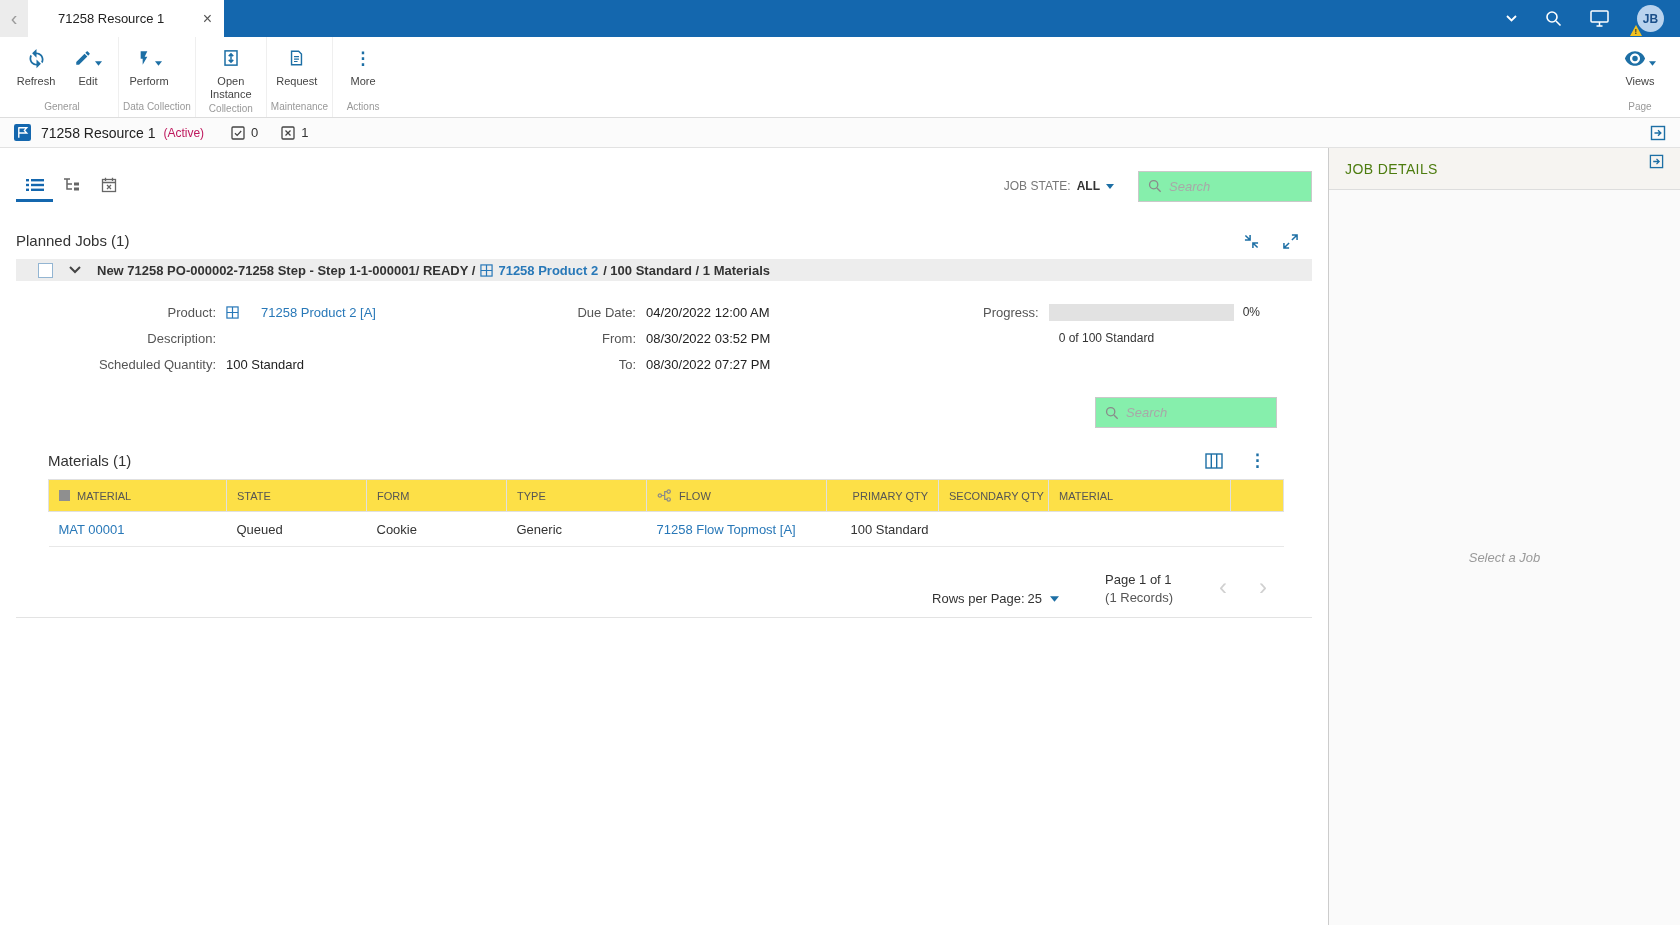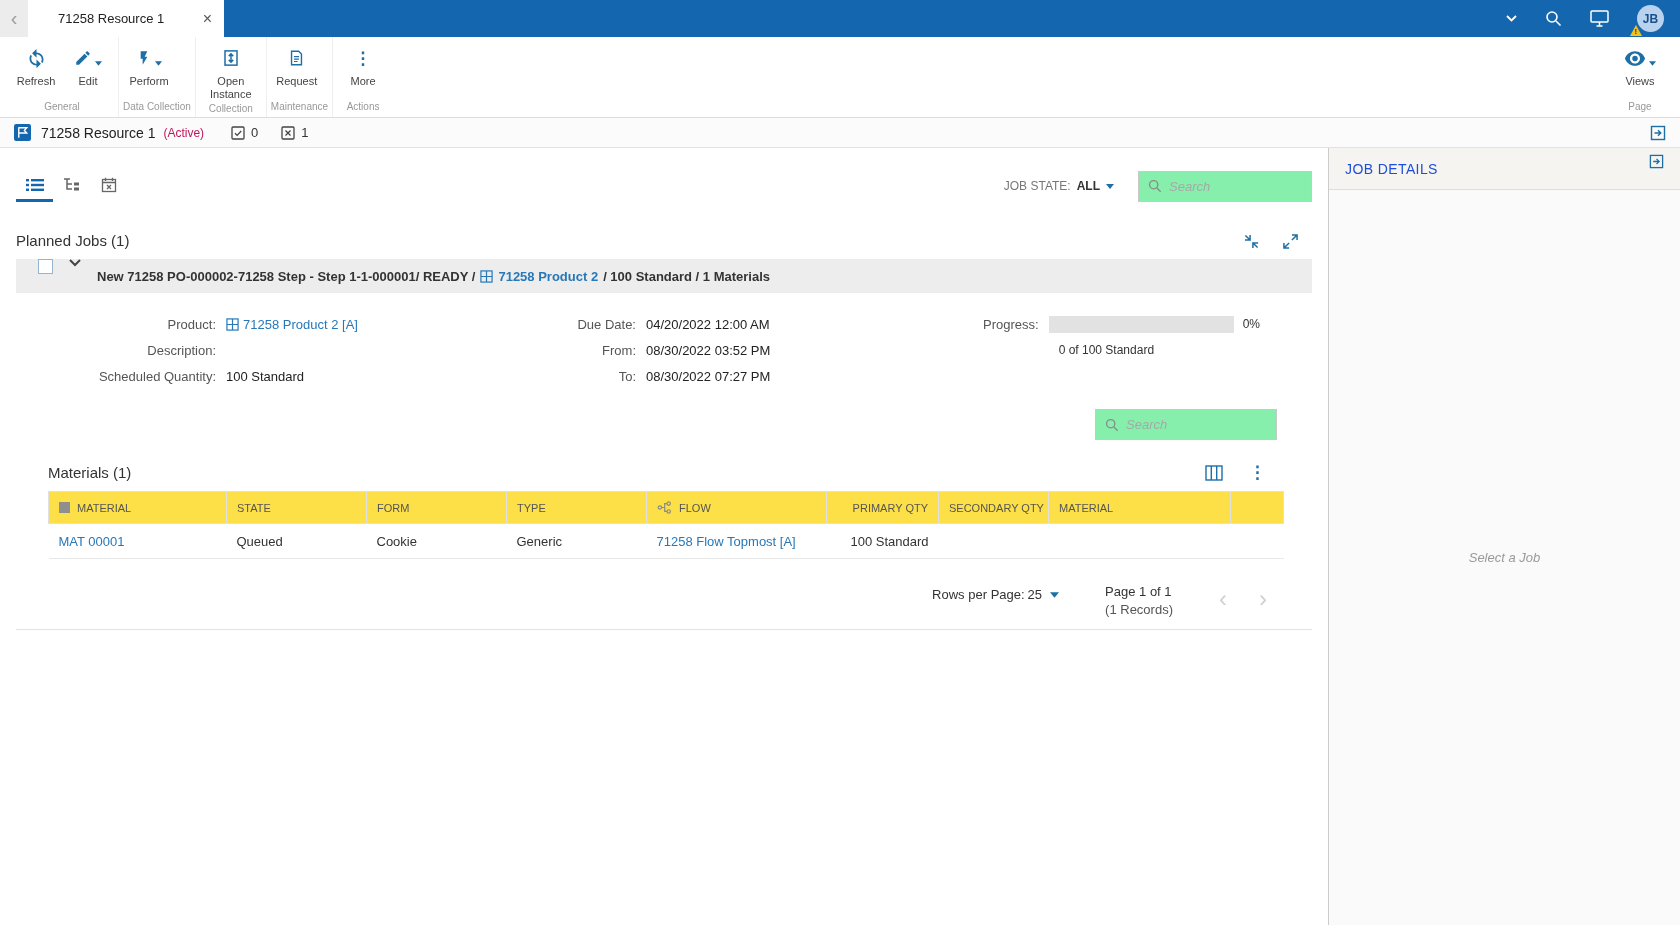--- a/index.html
+++ b/index.html
@@ -38,21 +38,21 @@
   .res-status { font-size:12px; color:#be185d; margin-right:18px; }
   .res-count { display:flex; align-items:center; gap:5px; margin-right:14px; cursor:pointer; }
   .res-count .cnt { font-size:13px; color:#333; }
   .resbar-spacer { flex:1; }
 
   
   .content-row { display:flex; height:777px; }
   .main { flex:1; padding:0 16px; overflow:hidden; background:#fff; }
   .sidepanel { width:352px; background:#fafafa; border-left:1px solid #ccc; display:flex; flex-direction:column; }
   .sidepanel-header { height:42px; background:#f6f4f1; border-bottom:1px solid #ddd; display:flex; align-items:center; padding:0 16px; }
-  .sidepanel-title { font-size:14px; color:#1d4ed8; letter-spacing:0.4px; }
+  .sidepanel-title { font-size:14px; color:#4d7c0f; letter-spacing:0.4px; }
   .sp-icon { margin-left:auto; cursor:pointer; align-self:flex-start; margin-top:6px; }
   .sidepanel-body { flex:1; display:flex; align-items:center; justify-content:center; }
   .empty-msg { font-style:italic; color:#9a9a9a; font-size:13px; }
 
   
   .filter-row { display:flex; align-items:center; margin-top:22px; }
   .view-toggles { display:flex; height:32px; }
   .vt { width:37px; display:flex; align-items:center; justify-content:center; color:#666; border-bottom:3px solid transparent; cursor:pointer; }
   .vt.selected { color:#1467ae; border-bottom-color:#1467ae; }
   .filter-right { margin-left:auto; display:flex; align-items:center; }
@@ -64,31 +64,31 @@
   .search-box input { border:none; outline:none; flex:1; min-width:0; font-style:italic; font-size:13px; color:#555; font-family:inherit; background:transparent; }
   .search-box input::placeholder { color:#a8a8a8; font-style:italic; }
 
   
   .section-head { display:flex; align-items:flex-end; margin-top:30px; }
   .section-title { font-size:15px; color:#333; }
   .sh-icons { margin-left:auto; display:flex; gap:24px; color:#1d6fa5; padding-right:14px; }
   .sh-icons > span { cursor:pointer; }
 
   .job-card { margin-top:10px; border-bottom:1px solid #e3e3e3; padding-bottom:10px; }
-  .job-card-header { height:34px; background:#ededed; display:flex; padding:0 10px 0 22px; gap:16px; }
+  .job-card-header { height:22px; background:#ededed; display:flex; align-items:center; padding:0 10px 0 22px; gap:16px; }
   .cb { width:15px; height:15px; background:#fff; border:1px solid #93b5d2; flex:none; cursor:pointer; }
   .job-chevron { color:#444; cursor:pointer; }
   .job-title { font-weight:bold; font-size:13px; color:#333; display:flex; align-items:center; gap:5px; white-space:nowrap; }
   .link { color:#2878b8; text-decoration:none; cursor:pointer; }
   .prod-icon { color:#2878b8; }
 
   .job-details { display:flex; padding:18px 30px 4px 20px; }
   .drow { display:flex; align-items:center; height:26px; }
   .dlabel { text-align:right; color:#555; margin-right:10px; flex:none; }
-  .dvalue { color:#222; display:flex; align-items:center; gap:4px;justify-content:space-between; }
+  .dvalue { color:#222; display:flex; align-items:center; gap:22px;justify-content:space-between; }
   .dcol1 .dlabel { width:180px; }
   .dcol1 { width:440px; }
   .dcol2 { margin-left:88px; width:310px; }
   .dcol2 .dlabel { width:72px; }
   .dcol3 { margin-left:auto; padding-right:22px; }
   .dcol3 .dlabel { width:62px; }
   .progress-track { width:185px; height:17px; background:#e2e2e2; overflow:hidden; }
   .progress-fill { display:block; height:100%; background:#4a90d9; }
   .ppct { font-size:12px; color:#333; margin-left:9px; }
   .pcaption { font-size:12px; color:#333; margin-left:10px; }
@@ -103,21 +103,21 @@
   .table-wrap { padding:10px 29px 0 32px; }
   table.mat { width:100%; border-collapse:collapse; table-layout:fixed; }
   .mat th { background:#fde047; border:1px solid #e0e0e0; font-size:11px; font-weight:normal; color:#555; text-align:left; padding:0 10px; height:32px; white-space:nowrap; overflow:hidden; }
   .mat th.num, .mat td.num { text-align:right; }
   .mat td { border-bottom:1px solid #e8e8e8; padding:0 10px; height:35px; font-size:13px; color:#333; white-space:nowrap; overflow:hidden; }
   .th-flex { display:flex; align-items:center; gap:7px; }
   .th-sq { width:11px; height:11px; background:#8f8f8f; flex:none; }
   .flow-icon { color:#8a8a8a; }
 
   .pagination { display:flex; align-items:flex-start; justify-content:flex-end; padding-right:45px; margin-top:24px; gap:46px; }
-  .rpp { display:flex; align-items:center; gap:3px; font-size:13px; color:#333; margin-top:4px; cursor:pointer; }
+  .rpp { display:flex; align-items:center; gap:3px; font-size:13px; color:#333; margin-top:20px; cursor:pointer; }
   .rpp .js-caret { margin-left:5px; }
   .page-info-block { font-size:13px; color:#333; line-height:18px; }
   .records { color:#555; }
   .page-nav { display:flex; gap:32px; color:#d0d0d0; font-size:24px; line-height:1; margin-top:4px; }
   .page-nav span { cursor:default; }
 </style>
 </head>
 <body>
 
 <div class="topbar">

